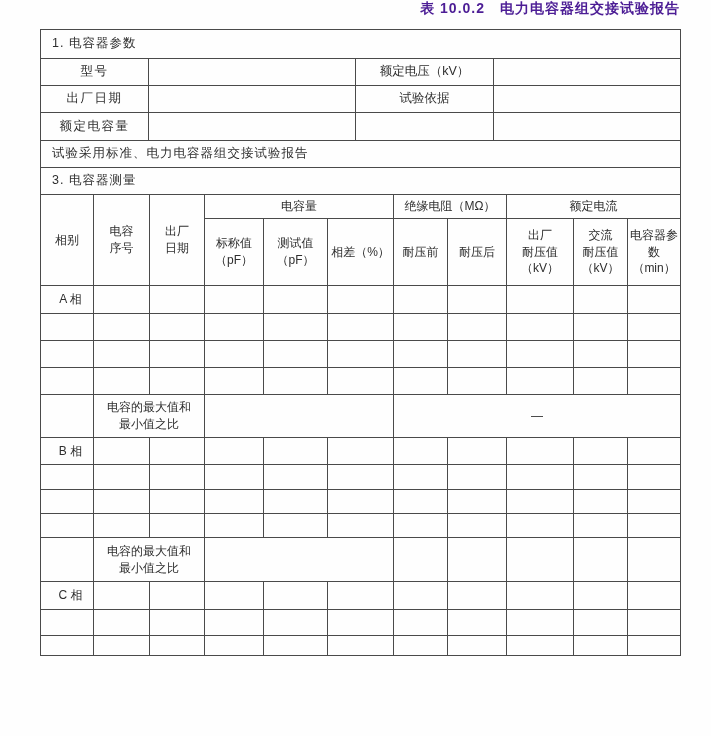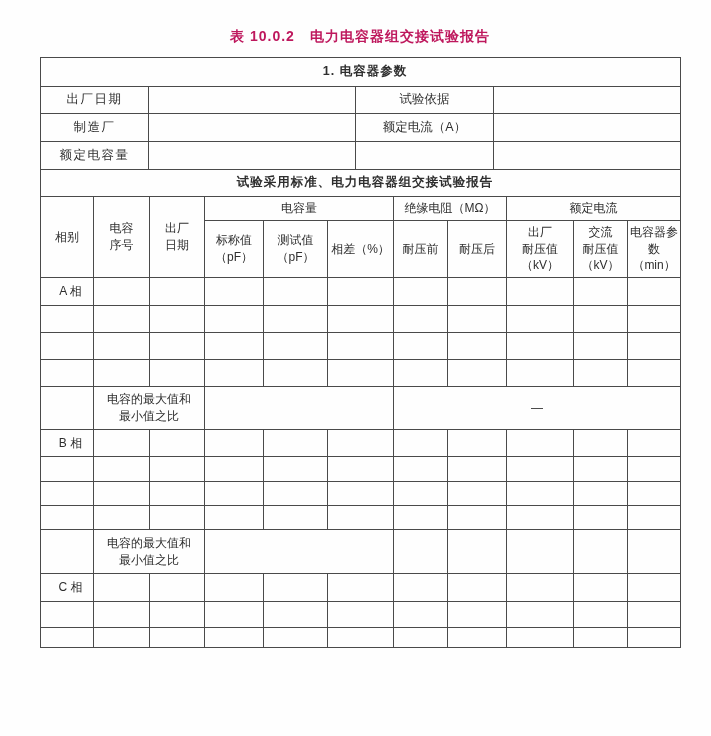--- a/index.html
+++ b/index.html
@@ -2,80 +2,83 @@
 <html><head>
 <meta charset="utf-8">
 <style>
   html,body{margin:0;padding:0;background:#ffffff;}
   .page{
     width:711px;height:736px;overflow:hidden;position:relative;
     background:#fefefe;color:#262626;
     font-family:"Liberation Sans","DejaVu Sans",sans-serif;
   }
   .doc-title{
-    width:640px;margin-left:40px;padding:28px 0 11px 0;
-    text-align:center;font-size:14px;font-weight:bold;color:#be185d;
+    width:640px;margin-left:40px;padding:0 0 11px 0;
+    text-align:right;font-size:14px;font-weight:bold;color:#4c1d95;
     letter-spacing:1px;
   }
   table{border-collapse:collapse;table-layout:fixed;margin-left:40px;width:640px;}
   td,th{
     border:1px solid #4a4a4a;padding:0 2px;overflow:hidden;
     font-size:12.5px;font-weight:normal;color:#2e2e2e;
     text-align:center;vertical-align:middle;line-height:1.4;
   }
   .t2{margin-top:-1px;}
   .t2 td,.t2 th{font-size:12px;}
   .lab{letter-spacing:1.5px;}
-  .sec{text-align:center;padding-left:11px;letter-spacing:1px;font-weight:bold;}
+  .sec{text-align:left;padding-left:11px;letter-spacing:1px;}
   .phase{text-align:center;padding-left:9px;}
   .ml{white-space:pre-line;margin-top:37px;}
   .dashcell{font-size:13px;color:#333;}
   
   .rh30{height:30px}.rh29{height:29px}.rh27{height:27px}.rh28{height:28px}
   .rh26{height:26px}.rh25{height:25px}.rh24{height:24px}
-  .rh43{height:43px}.rh44{height:44px}.rh57{height:57px}.rh20{height:20px}
+  .rh43{height:43px}.rh44{height:44px}.rh57{height:67px}.rh20{height:20px}
 </style>
 </head>
 <body>
 
 <div class="page">
 
   <div class="doc-title">表 10.0.2　电力电容器组交接试验报告</div>
 
   <table class="t1">
     <colgroup>
         <col style="width:108px">
         <col style="width:207px">
         <col style="width:138px">
         <col style="width:187px">
       </colgroup>
     <tbody>
     <tr class="rh29">
       <td colspan="4" class="sec">1. 电容器参数</td>
     </tr>
     <tr class="rh27">
+      <td class="lab">型号</td>
+      <td></td>
+      <td>额定电压（kV）</td>
+      <td></td>
+    </tr>
+    <tr class="rh27">
       <td class="lab">出厂日期</td>
       <td></td>
       <td>试验依据</td>
-      <td></td>
-    </tr>
-    <tr class="rh28">
-      <td class="lab">制造厂</td>
-      <td></td>
-      <td>额定电流（A）</td>
       <td></td>
     </tr>
     <tr class="rh28">
       <td class="lab">额定电容量</td>
       <td></td>
       <td></td>
       <td></td>
     </tr>
     <tr class="rh27">
       <td colspan="4" class="sec">试验采用标准、电力电容器组交接试验报告</td>
+    </tr>
+    <tr class="rh27">
+      <td colspan="4" class="sec">3. 电容器测量</td>
     </tr>
   </tbody>
     </table>
 
   <table class="t2">
     <colgroup>
       <col style="width:53px">
         <col style="width:56px">
         <col style="width:55px">
       <col style="width:59px">

